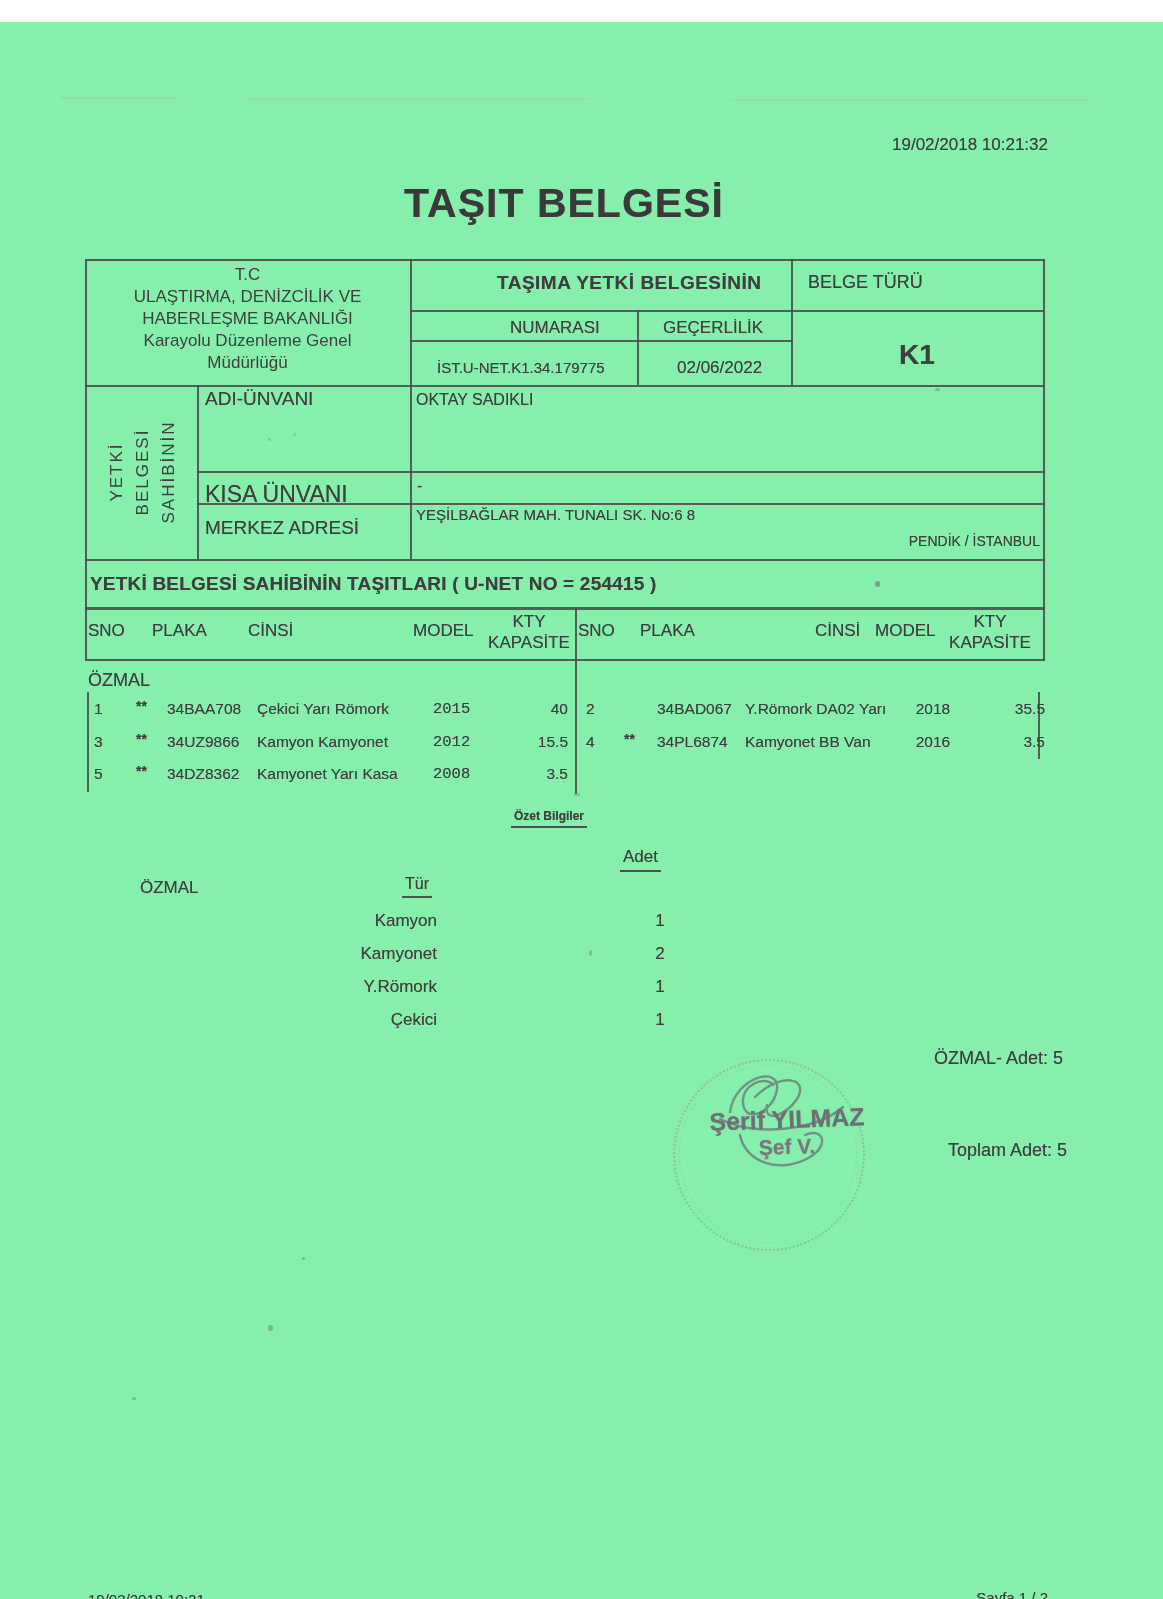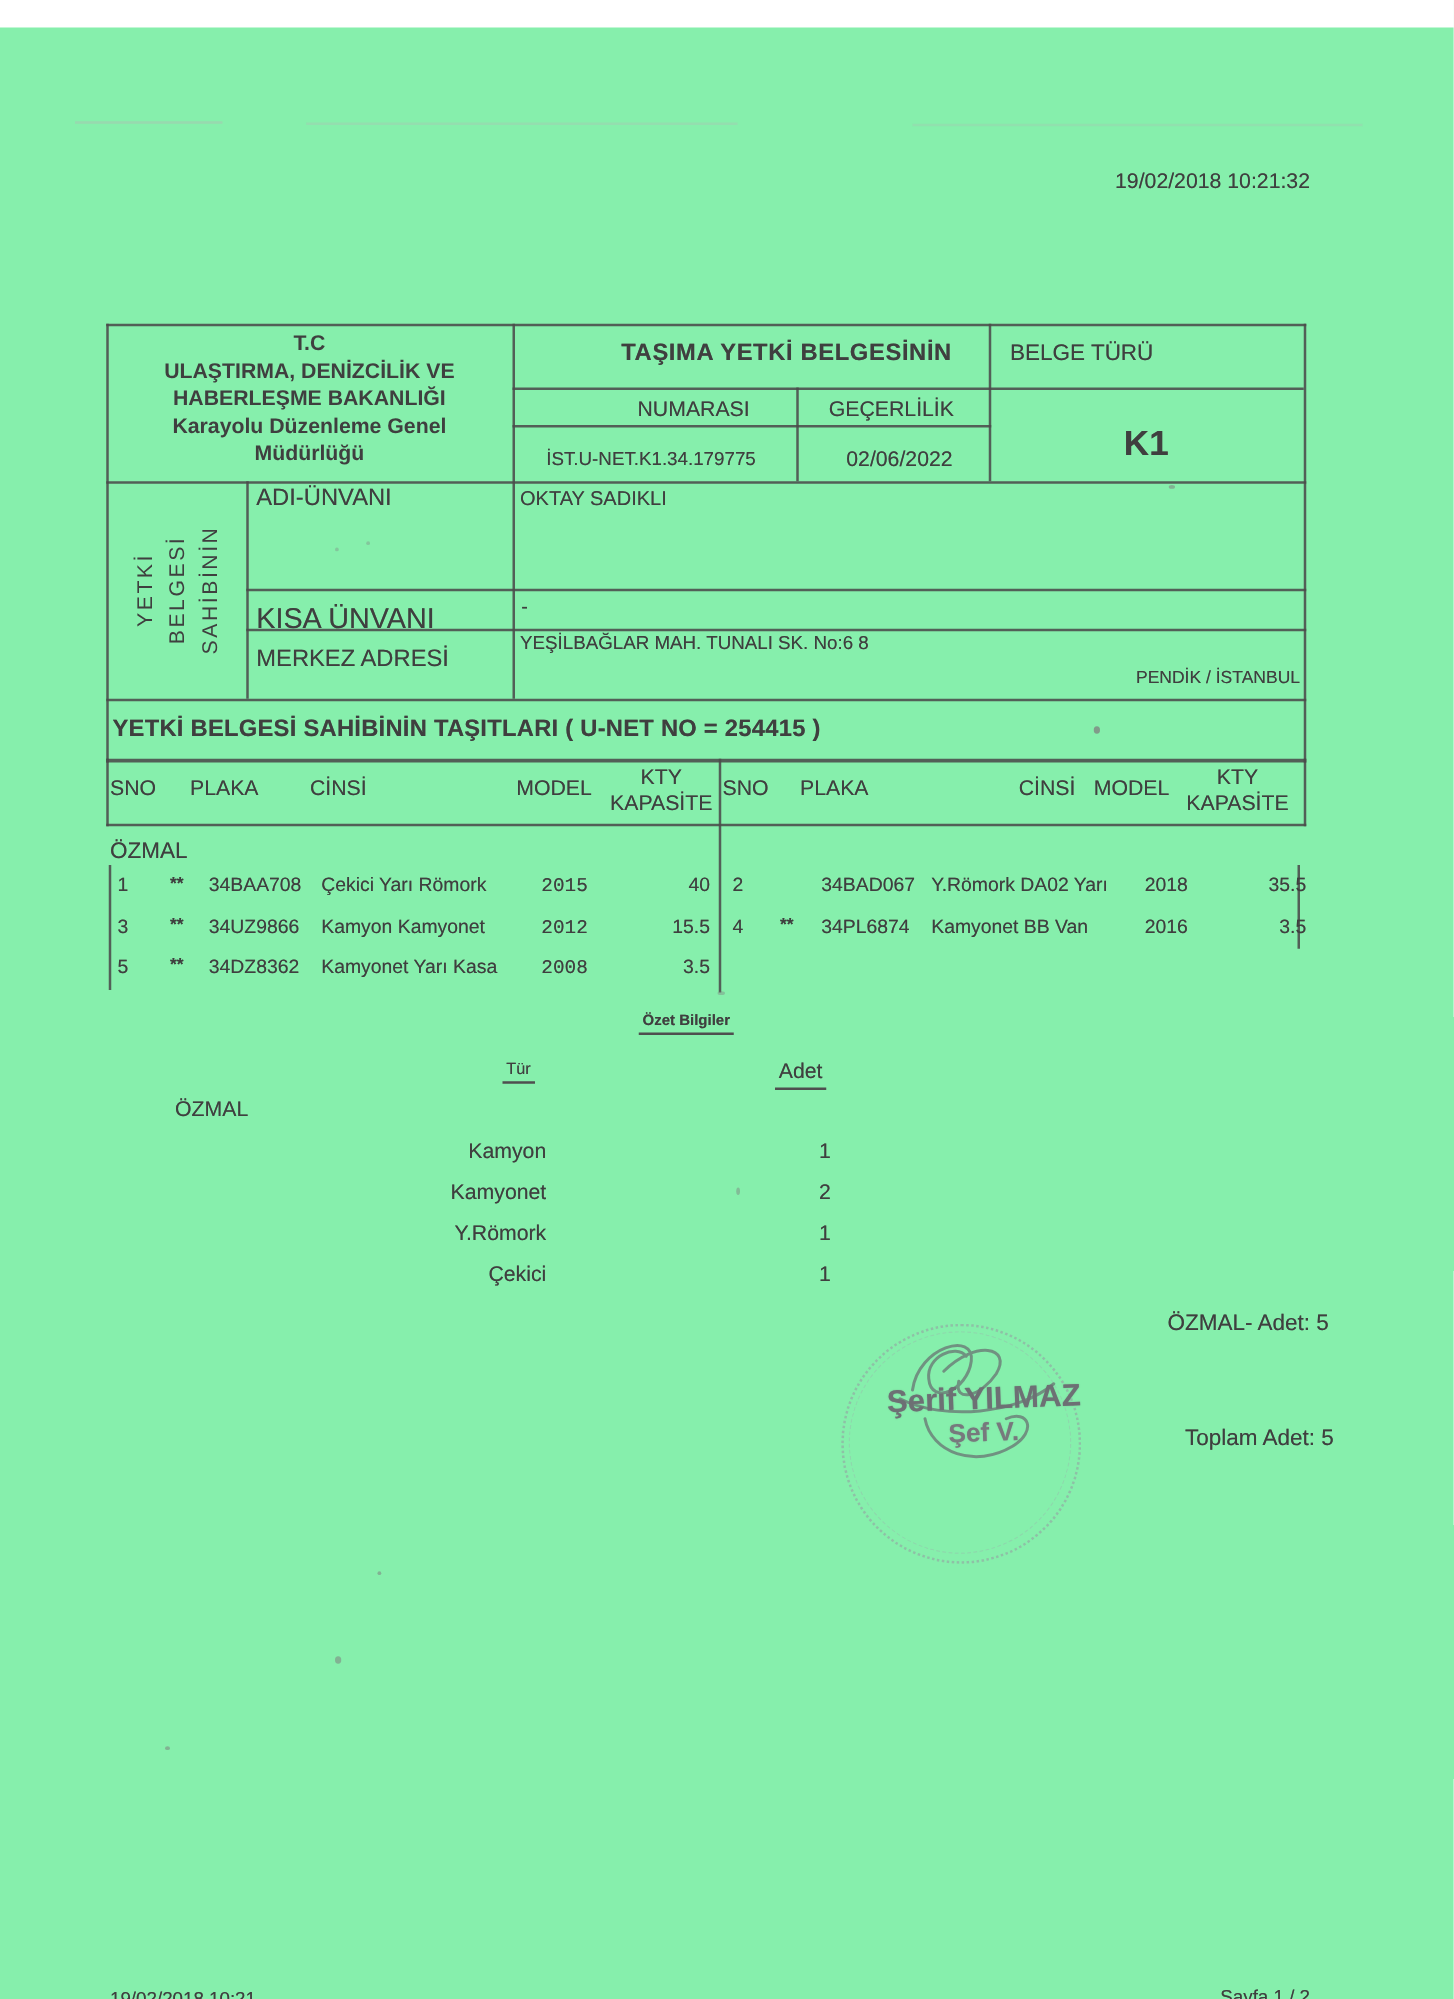--- a/index.html
+++ b/index.html
@@ -35,36 +35,37 @@
 <body>
 
 <div class="page">
 
   <div class="faint" style="left:60px;top:75px;width:118px;"></div>
   <div class="faint" style="left:245px;top:76px;width:345px;opacity:.3;"></div>
   <div class="faint" style="left:730px;top:77px;width:360px;opacity:.25;"></div>
 
   <div class="t" style="right:115px;top:113px;font-size:17px;">19/02/2018 10:21:32</div>
 
+  <div class="t b ctr" style="left:85px;top:158px;width:958px;font-size:41px;letter-spacing:1px;color:#3a3a3a;">TAŞIT BELGESİ</div>
 
   <div class="hl" style="left:85px;top:237px;width:960px;"></div>
   <div class="hl" style="left:410px;top:288px;width:633px;"></div>
   <div class="hl" style="left:410px;top:318px;width:383px;"></div>
   <div class="hl" style="left:85px;top:363px;width:960px;"></div>
   <div class="hl" style="left:197px;top:449px;width:848px;"></div>
   <div class="hl" style="left:197px;top:481px;width:848px;"></div>
   <div class="hl" style="left:85px;top:537px;width:960px;"></div>
   <div class="vl" style="left:85px;top:237px;height:351px;"></div>
   <div class="vl" style="left:1043px;top:237px;height:351px;"></div>
   <div class="vl" style="left:410px;top:237px;height:300px;"></div>
   <div class="vl" style="left:791px;top:237px;height:126px;"></div>
   <div class="vl" style="left:637px;top:288px;height:75px;"></div>
   <div class="vl" style="left:197px;top:363px;height:174px;"></div>
 
-  <div style="position:absolute;left:85px;top:242px;width:325px;text-align:center;font-weight:bold;font-size:17px;line-height:22px;">
+  <div style="position:absolute;left:85px;top:242px;width:325px;text-align:center;font-weight:normal;font-size:17px;line-height:22px;">
     <div>T.C</div>
     <div>ULAŞTIRMA, DENİZCİLİK VE</div>
     <div>HABERLEŞME BAKANLIĞI</div>
     <div>Karayolu Düzenleme Genel</div>
     <div>Müdürlüğü</div>
   </div>
 
   <div class="t b" style="left:497px;top:250px;font-size:19px;letter-spacing:.5px;">TAŞIMA YETKİ BELGESİNİN</div>
   <div class="t" style="left:808px;top:250px;font-size:18px;">BELGE TÜRÜ</div>
   <div class="t" style="left:510px;top:296px;font-size:17px;">NUMARASI</div>
@@ -153,21 +154,21 @@
   <div class="t vrow" style="left:578px;top:711px;width:462px;height:20px;font-size:15.5px;">
     <span class="r-sno">4</span>
     <span class="r-flag">**</span>
     <span class="r-plaka">34PL6874</span>
     <span class="r-cinsi">Kamyonet BB Van</span>
     <span class="r-model">2016</span>
     <span class="r-kty">3.5</span>
   </div>
 
   <div class="t b uline" style="left:511px;top:787px;font-size:12px;">Özet Bilgiler</div>
-  <div class="t uline" style="left:402px;top:825px;font-size:13px;">Tür</div>
+  <div class="t uline" style="left:402px;top:853px;font-size:16px;">Tür</div>
   <div class="t uline" style="left:620px;top:825px;font-size:17px;">Adet</div>
   <div class="t" style="left:140px;top:856px;font-size:17px;">ÖZMAL</div>
 
   <div class="t rt" style="left:300px;top:889px;width:137px;font-size:17px;">Kamyon</div>
   <div class="t ctr" style="left:645px;top:889px;width:30px;font-size:17px;">1</div>
   <div class="t rt" style="left:300px;top:922px;width:137px;font-size:17px;">Kamyonet</div>
   <div class="t ctr" style="left:645px;top:922px;width:30px;font-size:17px;">2</div>
   <div class="t rt" style="left:300px;top:955px;width:137px;font-size:17px;">Y.Römork</div>
   <div class="t ctr" style="left:645px;top:955px;width:30px;font-size:17px;">1</div>
   <div class="t rt" style="left:300px;top:988px;width:137px;font-size:17px;">Çekici</div>

